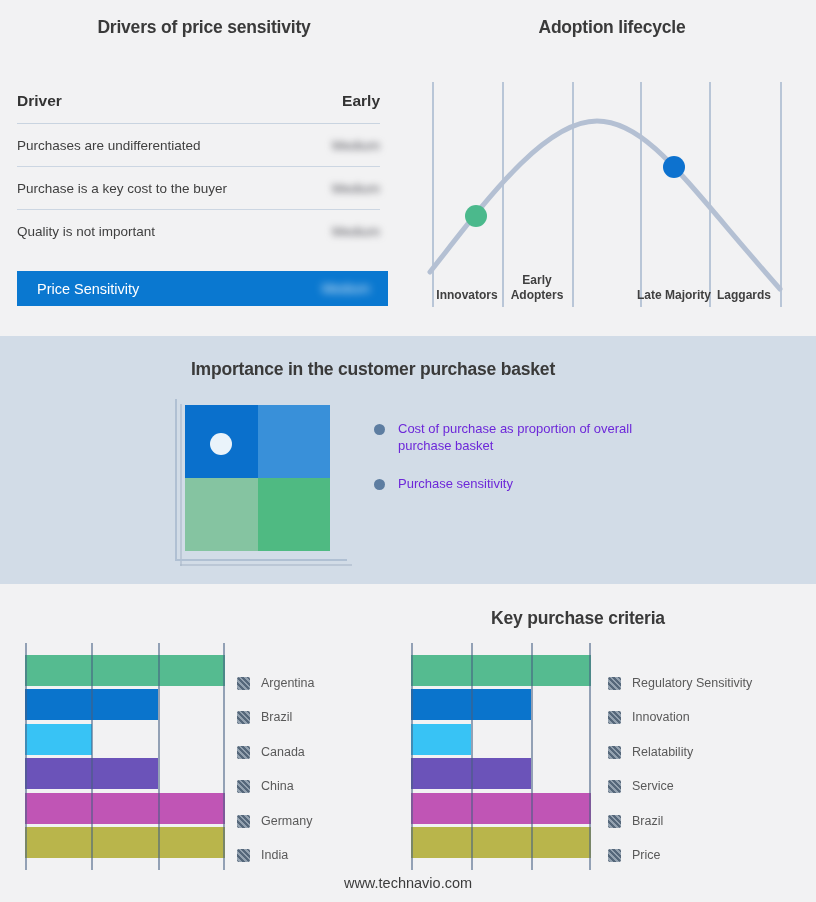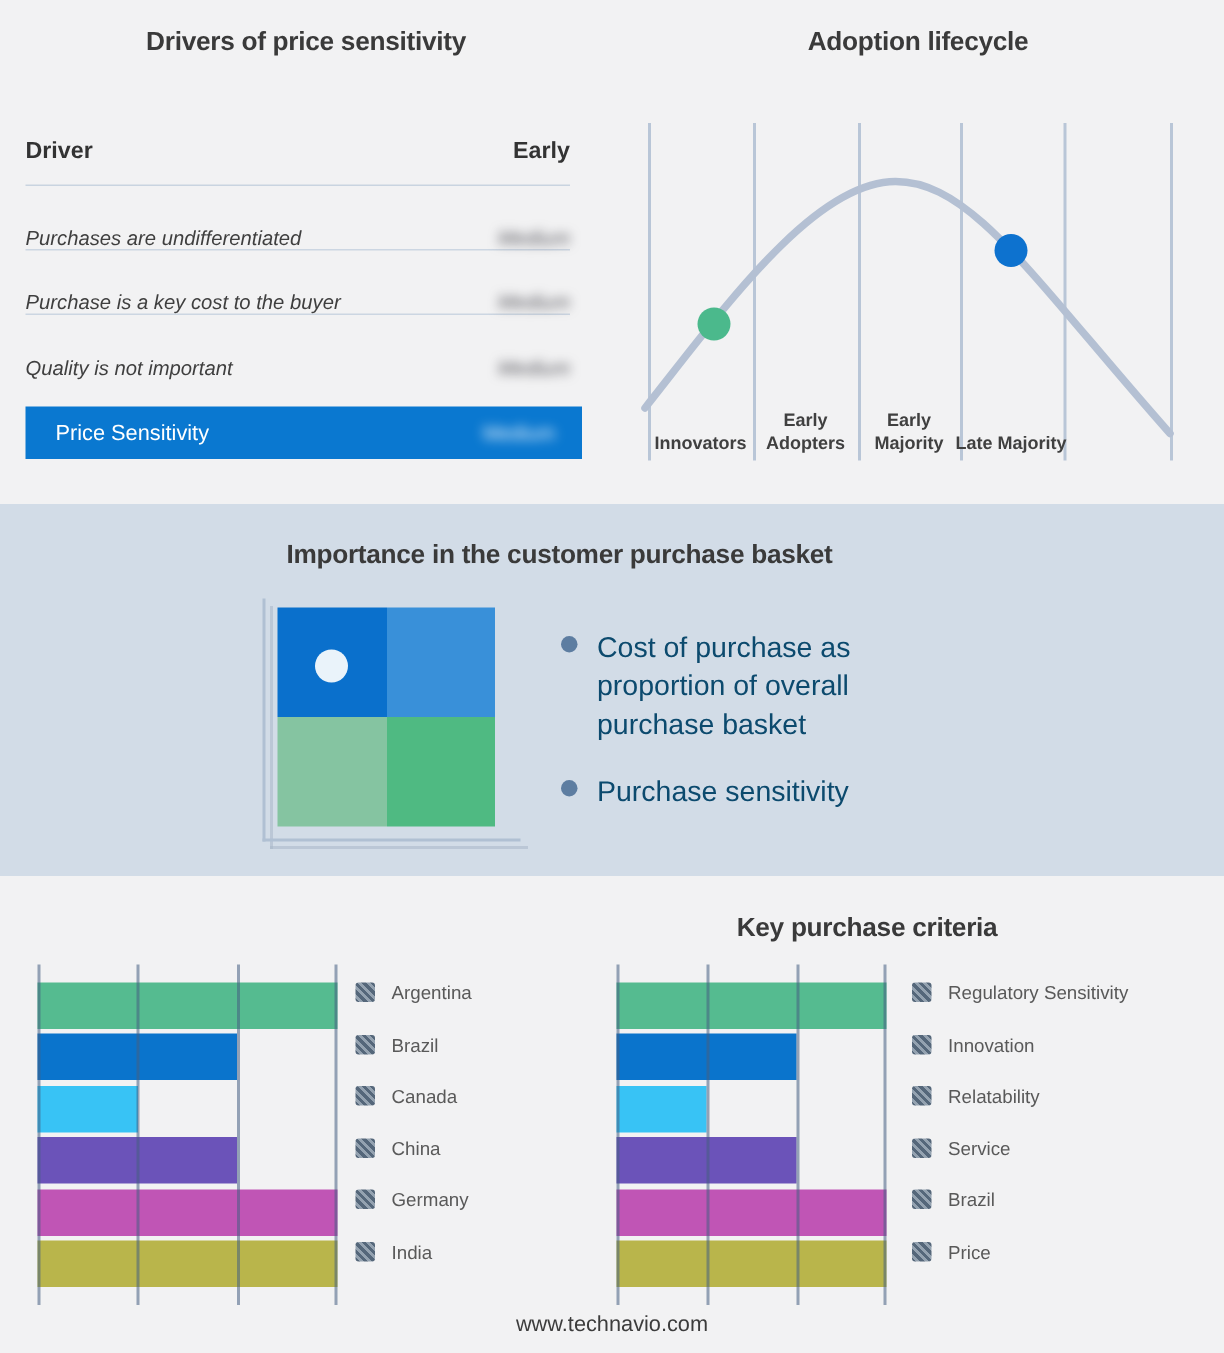--- a/index.html
+++ b/index.html
@@ -18,24 +18,23 @@
   .sec-top { position:absolute; left:0; top:0; width:816px; height:336px; }
 
   
   .drivers-table { position:absolute; left:17px; top:92px; width:363px; }
   .dt-head {
     display:flex; justify-content:space-between; align-items:flex-end;
     font-size:15.5px; font-weight:700; color:#333;
     padding-bottom:13px; border-bottom:1px solid #c9d4e0;
   }
   .dt-row {
-    display:flex; justify-content:space-between; align-items:flex-end;
+    display:flex; justify-content:space-between; align-items:center;
     height:43px; font-size:13.5px; color:#3f3f3f;
     border-bottom:1px solid #ccd6e2;
-    font-style:italic;
   }
   .dt-row.no-line { border-bottom:none; }
   .blur-dark { filter:blur(3.5px); color:#55555c; font-size:13.5px; }
   .hl-row {
     position:absolute; left:17px; top:271px; width:371px; height:35px;
     display:flex; justify-content:space-between; align-items:center;
     padding:0 18px 0 20px; color:#fff; font-size:14.5px;
   }
   .blur-white { filter:blur(4px); color:rgba(255,255,255,.96); font-size:13.5px; }
 
@@ -59,34 +58,34 @@
   .axis-h { position:absolute; left:0; top:160px; width:172px; height:2px;
             background:#b0c0d3; box-shadow:5px 5px 0 0 rgba(168,182,200,.55); }
   .quad { position:absolute; width:72.5px; height:73px; }
   .q-tl { left:10px; top:6px; }   .q-tr { left:82.5px; top:6px; }
   .q-bl { left:10px; top:79px; }  .q-br { left:82.5px; top:79px; }
   .matrix-dot { position:absolute; left:35px; top:34px; width:22px; height:22px; border-radius:50%; }
   .bullets { position:absolute; left:374px; top:84px; display:flex; flex-direction:column; gap:20px; }
   .bullet { display:flex; gap:13px; width:262px; }
   .bullet-marker { flex:0 0 11px; width:11px; height:11px; border-radius:50%;
                    background:#5d7da1; margin-top:4px; }
-  .bullet-text { font-size:19px; color:#0c4a6e; line-height:1.33; }
+  .bullet-text { font-size:13px; color:#6d28d9; line-height:1.33; }
 
   
   .sec-bot { position:absolute; left:0; top:584px; width:816px; height:318px; }
   .plot { position:absolute; top:59px; height:227px; }
   .plot-left  { left:25px;  width:200px; }
   .plot-right { left:411px; width:180px; }
   .vgrid { position:absolute; top:0; width:2px; height:227px;
            background:rgba(70,95,130,.55); z-index:2; }
   .bar { position:absolute; left:0; height:31px; z-index:1; }
   .legend { position:absolute; top:71px; display:flex; flex-direction:column; }
   .legend-left  { left:237px; }
   .legend-right { left:608px; }
-  .legend-item { display:flex; align-items:flex-start; height:34.5px; gap:11px; }
+  .legend-item { display:flex; align-items:flex-end; height:34.5px; gap:11px; }
   .swatch {
     width:13px; height:13px; border-radius:2px;
     background:repeating-linear-gradient(45deg,#55677a 0 2px,#94a2b0 2px 4px);
   }
   .legend-label { font-size:12.5px; color:#595959; }
   .footer { position:absolute; left:0; top:291px; width:100%; text-align:center;
             font-size:14.5px; color:#3c3c3c; }
 </style>
 </head>
 <body>
@@ -133,22 +132,22 @@
 
       <svg class="lc-svg" width="408" height="336" viewBox="0 0 408 336">
         <path d="M 22 272 C 75 205, 135 121, 189 121 C 240 121, 280 185, 372 289" fill="none" stroke="#b4c0d3" stroke-width="5" stroke-linecap="round"></path>
       </svg>
 
       <div class="lc-dot" style="left: 57px; top: 205px; background: rgb(75, 185, 140);"></div>
       <div class="lc-dot" style="left: 255px; top: 156px; background: rgb(13, 114, 207);"></div>
 
       <div class="lc-label" style="left:22px;">Innovators</div>
       <div class="lc-label" style="left:92px;">Early Adopters</div>
-      <div class="lc-label" style="left:161px;">Early Majority</div>
       <div class="lc-label" style="left:229px;">Late Majority</div>
+      <div class="lc-label" style="left:299px;">Laggards</div>
     </div>
   </section>
 
   <section class="sec-mid">
     <h2 class="panel-title mid-title">Importance in the customer purchase basket</h2>
 
     <div class="matrix-wrap">
       <div class="axis-v"></div>
       <div class="axis-h"></div>
       <div class="quad q-tl" style="background: rgb(10, 112, 204);"></div>

